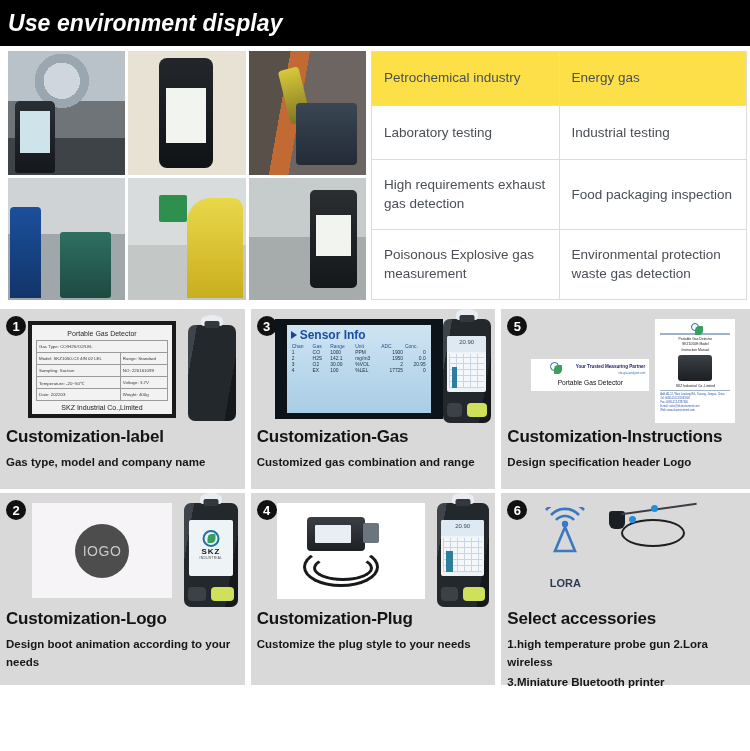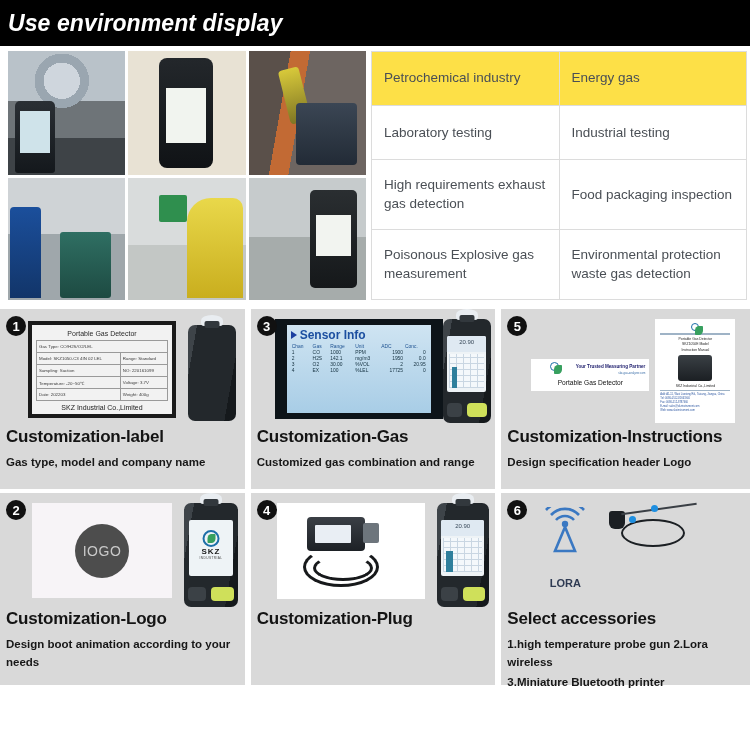--- a/index.html
+++ b/index.html
@@ -562,20 +562,21 @@
                   <div class="scr-bar"></div>
                 </div>
             </div>
             <div class="btnrow">
               <div class="b1"></div>
               <div class="b2"></div>
             </div>
           </div>
         </div>
         <div class="panel-title">Customization-Plug</div>
+        <div class="panel-sub">Customize the plug style to your needs</div>
       </div>
     </div>
 
     <div class="col">
 
       <div class="panel">
         <div class="badge">5</div>
         <div class="panel-media">
           <div class="inst-header">
             <div class="inst-h-row">

